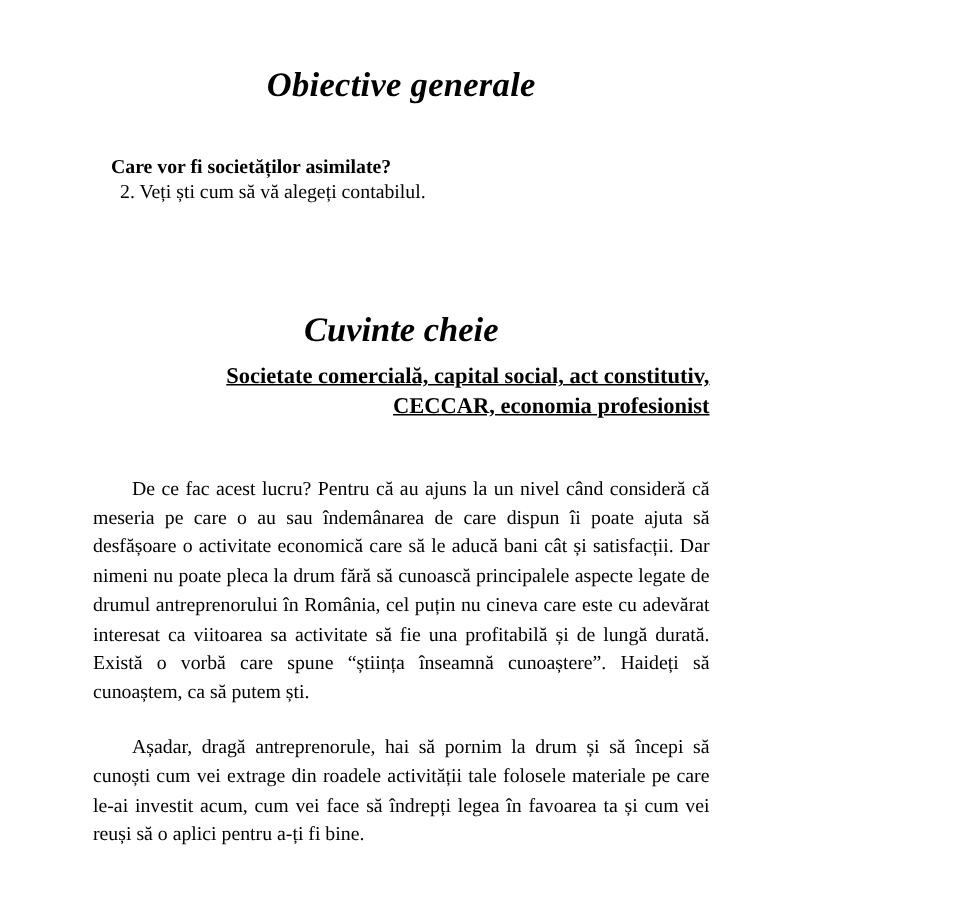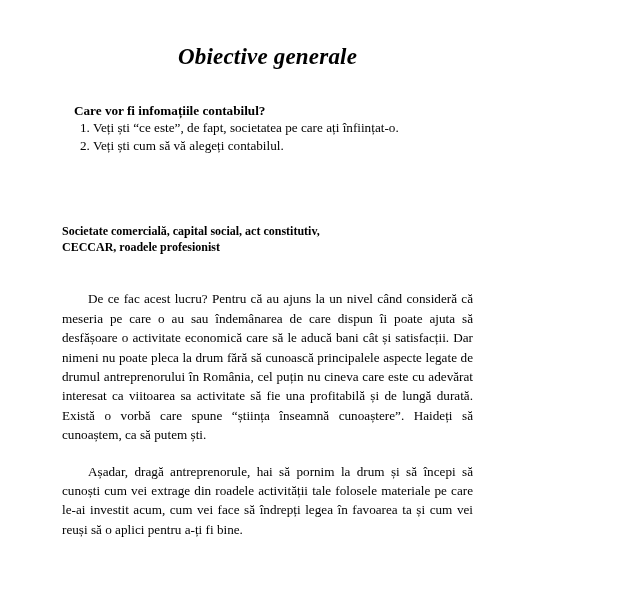--- a/index.html
+++ b/index.html
@@ -50,25 +50,26 @@
     font-style: italic;
     font-weight: bold;
     font-size: 23px;
     margin: 0;
     line-height: 1.15;
   }
   .keywords-block {
     margin-top: 70px;
   }
   .keywords-list {
-    text-align: left;
+    text-align: right;
     font-weight: bold;
-    font-size: 12px;
+    font-size: 15px;
     line-height: 1.32;
     margin: 9px 0 0 0;
+    text-decoration: underline;
   }
   .body-text {
     margin-top: 34px;
     font-size: 13.2px;
     line-height: 1.47;
     text-align: justify;
   }
   .body-text p {
     margin: 0;
     text-indent: 26px;
@@ -78,29 +79,29 @@
   }
 </style>
 </head>
 <body>
 
 <div class="page">
 
   <h1 class="title-objectives">Obiective generale</h1>
 
   <div class="section-objectives">
-    <p class="lead-question">Care vor fi infomațiile contabilul?</p>
-    <p class="obj-item">1. Veți ști “ce este”, de fapt, societatea pe care ați înființat-o.</p>
+    <p class="lead-question">Care vor fi societăților asimilate?</p>
     <p class="obj-item">2. Veți ști cum să vă alegeți contabilul.</p>
   </div>
 
   <div class="keywords-block">
+    <h2 class="title-keywords">Cuvinte cheie</h2>
     <div class="keywords-list">
       <div>Societate comercială, capital social, act constitutiv,</div>
-      <div>CECCAR, roadele profesionist</div>
+      <div>CECCAR, economia profesionist</div>
     </div>
   </div>
 
   <div class="body-text">
     <p>De ce fac acest lucru? Pentru că au ajuns la un nivel când consideră că meseria pe care o au sau îndemânarea de care dispun îi poate ajuta să desfășoare o activitate economică care să le aducă bani cât și satisfacții. Dar nimeni nu poate pleca la drum fără să cunoască principalele aspecte legate de drumul antreprenorului în România, cel puțin nu cineva care este cu adevărat interesat ca viitoarea sa activitate să fie una profitabilă și de lungă durată. Există o vorbă care spune “știința înseamnă cunoaștere”. Haideți să cunoaștem, ca să putem ști.</p>
     <p class="spaced">Așadar, dragă antreprenorule, hai să pornim la drum și să începi să cunoști cum vei extrage din roadele activității tale folosele materiale pe care le-ai investit acum, cum vei face să îndrepți legea în favoarea ta și cum vei reuși să o aplici pentru a-ți fi bine.</p>
   </div>
 
 </div>
 

